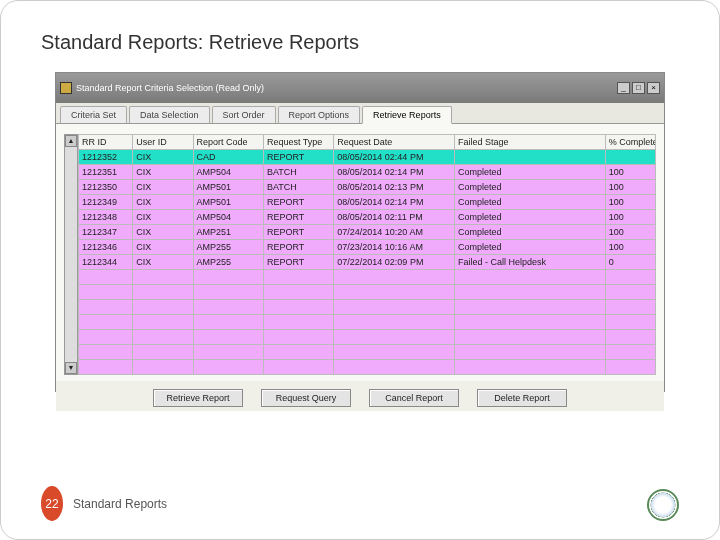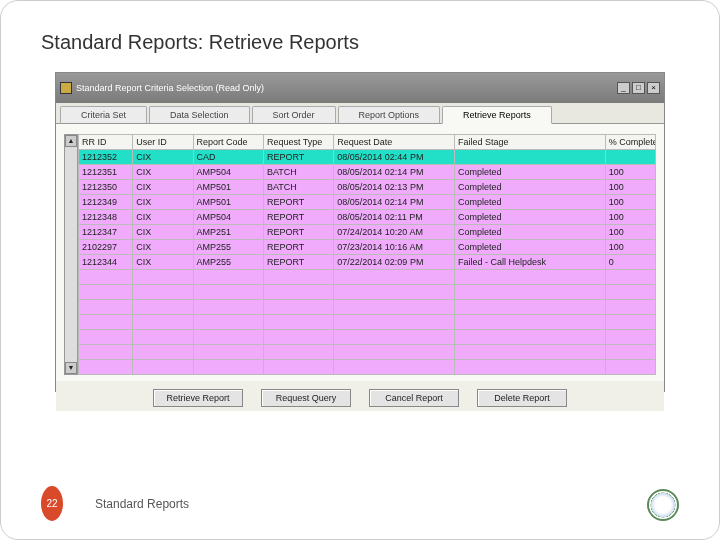--- a/index.html
+++ b/index.html
@@ -6,35 +6,35 @@
   body { width: 720px; height: 540px; background: #fff; font-family: Arial, sans-serif; position: relative; }
   .slide { width: 720px; height: 540px; position: relative; border: 1px solid #ccc; border-radius: 18px; padding: 30px 40px 20px; }
   .slide-title { font-size: 20px; color: #333; font-weight: normal; margin-bottom: 18px; }
   .app-window { border: 1px solid #888; background: #f0f0e8; width: 610px; height: 320px; margin: 0 auto; font-size: 9px; color: #222; }
   .titlebar { background: linear-gradient(#9a9a9a,#7a7a7a); color: #fff; height: 16px; display: flex; align-items: center; padding: 15px 4px; font-size: 9px; }
   .titlebar-icon { width: 12px; height: 12px; background: #ccaa44; margin-right: 4px; border:1px solid #333; }
   .titlebar-title { flex: 1; }
   .win-btns { display: flex; gap: 2px; }
   .win-btn { width: 13px; height: 12px; background: #ccc; border: 1px solid #555; font-size: 8px; line-height: 9px; text-align: center; color: #000; }
   .tabrow { display: flex; background: #e8e8e0; border-bottom: 1px solid #999; padding: 3px 4px 0; gap: 2px; font-size: 9px; }
-  .tab { padding: 3px 20px; background: #ececec; border: 1px solid #aaa; border-bottom: none; border-radius: 2px 2px 0 0; cursor: pointer; color:#444; }
+  .tab { padding: 3px 10px; background: #ececec; border: 1px solid #aaa; border-bottom: none; border-radius: 2px 2px 0 0; cursor: pointer; color:#444; }
   .tab.active { background: #f8f8f4; border-bottom: 1px solid #f8f8f4; margin-bottom: -1px; color:#000; }
   .content { background: #f8f8f4; padding: 10px 8px 6px; }
   .grid-wrap { display: flex; }
   .vscroll { width: 14px; display: flex; flex-direction: column; justify-content: space-between; align-items: center; background:#ddd; border:1px solid #999; margin-right:0; }
   .vscroll .arr { width:12px; height:12px; background:#ccc; border:1px solid #888; font-size:7px; text-align:center; line-height:10px; cursor:pointer; }
   .grid { flex:1; border-collapse: collapse; width: 100%; background: #f0abfc; table-layout: fixed; }
   .grid th, .grid td { border: 1px solid #bbb; padding: 1px 3px; height: 15px; font-size: 9px; text-align: left; overflow: hidden; white-space: nowrap; }
   .grid th { background: #f4f4f0; font-weight: normal; color:#222; }
   .grid tr.sel td { background: #22e0c8; }
   .col-rr { width: 54px; } .col-user { width: 60px; } .col-code { width: 70px; } .col-type { width: 70px; } .col-date { width: 120px; } .col-stage { width: 150px; } .col-comp { width: 50px; }
   .btnrow { display:flex; justify-content:center; gap:18px; padding:8px 0 4px; background:#f0f0e8; }
   .wbtn { padding: 3px 12px; background:#e4e4e4; border:1px solid #888; font-size:9px; cursor:pointer; min-width:90px; text-align:center; box-shadow: inset 1px 1px 0 #fff; }
   .footer { position:absolute; bottom:18px; left:40px; right:40px; display:flex; align-items:center; font-size:12px; color:#555; }
-  .pagenum { width:22px; height:35px; border-radius:50%; background:#d94a2a; color:#fff; font-size:10px; display:flex; align-items:center; justify-content:center; margin-right:32px; }
+  .pagenum { width:22px; height:35px; border-radius:50%; background:#d94a2a; color:#fff; font-size:12px; display:flex; align-items:center; justify-content:center; margin-right:10px; }
   .epa { position:absolute; right:0; bottom:0; width:32px; height:32px; border-radius:50%; border:2px solid #5a8a5a; background: radial-gradient(circle, #fff 40%, #cde 60%, #5a8a5a 62%, #fff 64%); }
 </style>
 </head>
 <body>
 
 <div class="slide">
   <h1 class="slide-title">Standard Reports: Retrieve Reports</h1>
 
   <div class="app-window">
     <div class="titlebar">
@@ -131,21 +131,21 @@
               <tr>
                 <td>1212347</td>
                 <td>CIX</td>
                 <td>AMP251</td>
                 <td>REPORT</td>
                 <td>07/24/2014 10:20 AM</td>
                 <td>Completed</td>
                 <td>100</td>
               </tr>
               <tr>
-                <td>2102297</td>
+                <td>1212346</td>
                 <td>CIX</td>
                 <td>AMP255</td>
                 <td>REPORT</td>
                 <td>07/23/2014 10:16 AM</td>
                 <td>Completed</td>
                 <td>100</td>
               </tr>
               <tr>
                 <td>1212344</td>
                 <td>CIX</td>

